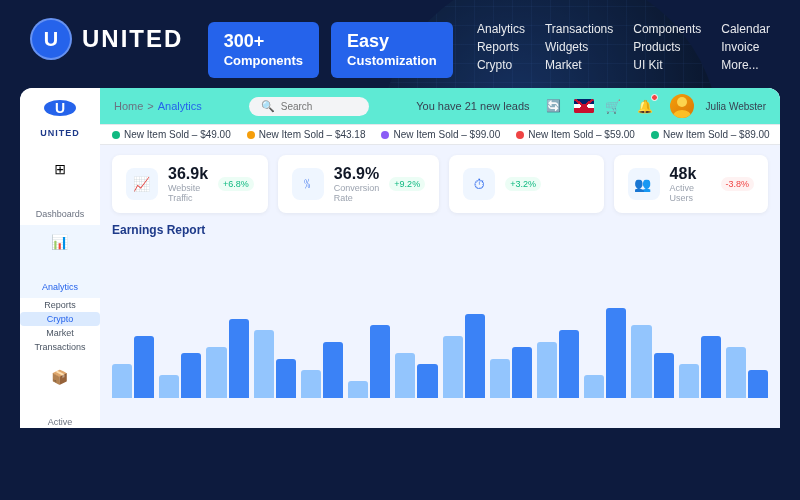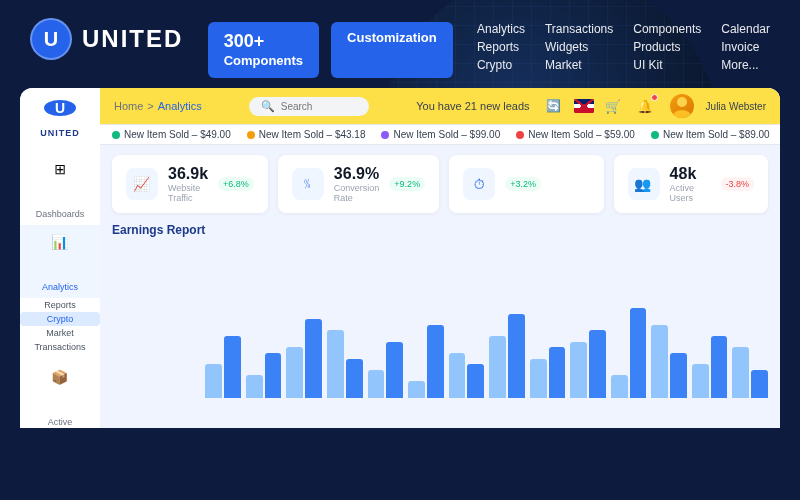--- a/index.html
+++ b/index.html
@@ -199,21 +199,21 @@
     .dashboard-area {
       flex: 1;
       display: flex;
       flex-direction: column;
       background: #f0f4ff;
       overflow: hidden;
     }
 
     
     .dash-topbar {
-      background: #fde047;
+      background: #5eead4;
       display: flex;
       align-items: center;
       justify-content: space-between;
       padding: 6px 14px;
       font-size: 11px;
       border-bottom: 1px solid #e5e7eb;
     }
     .breadcrumb {
       display: flex;
       align-items: center;
@@ -376,21 +376,21 @@
     .stat-change.negative {
       color: #ef4444;
       background: #fef2f2;
     }
 
     
     .earnings-section {
       flex: 1;
       padding: 0 12px 26px 12px;
       display: flex;
-      flex-direction: row;
+      flex-direction: column;
     }
     .earnings-title {
       font-size: 12px;
       font-weight: 700;
       color: #1e3a8a;
       margin-bottom: 6px;
     }
     .chart-area {
       flex: 1;
       display: flex;
@@ -426,20 +426,21 @@
     <div class="logo-circle">U</div>
     <div class="logo-text">UNITED</div>
   </div>
 
   <div class="features-row">
     <div class="feature-badge">
       <div class="number">300+</div>
       <div>Components</div>
     </div>
     <div class="feature-badge">
+      <div class="number">Easy</div>
       <div>Customization</div>
     </div>
   </div>
 
   <div class="nav-links">
     <div class="nav-col">
       <span>Analytics</span>
       <span>Reports</span>
       <span>Crypto</span>
     </div>

